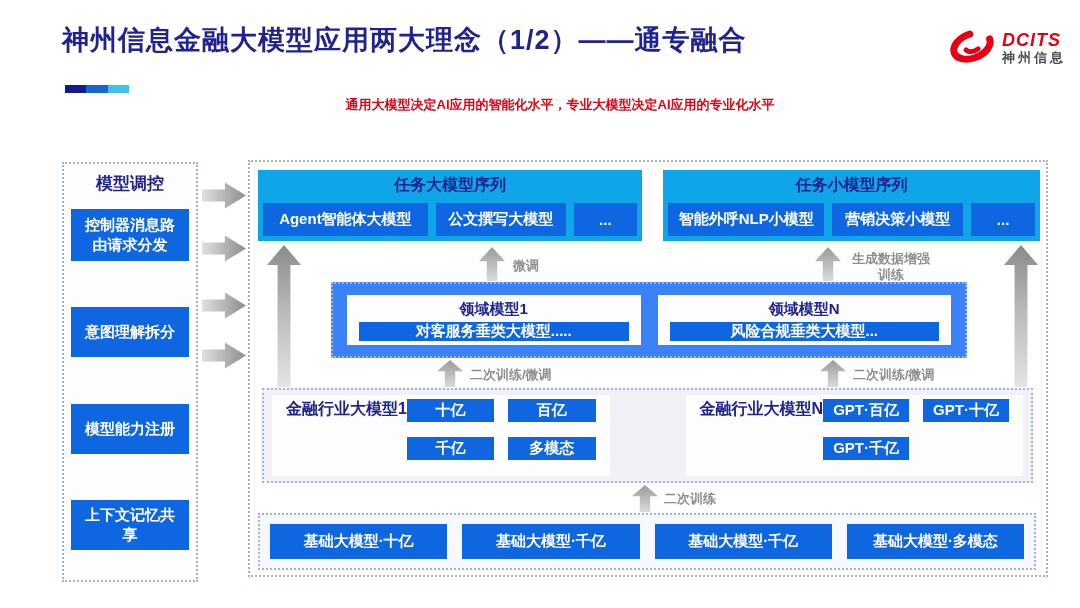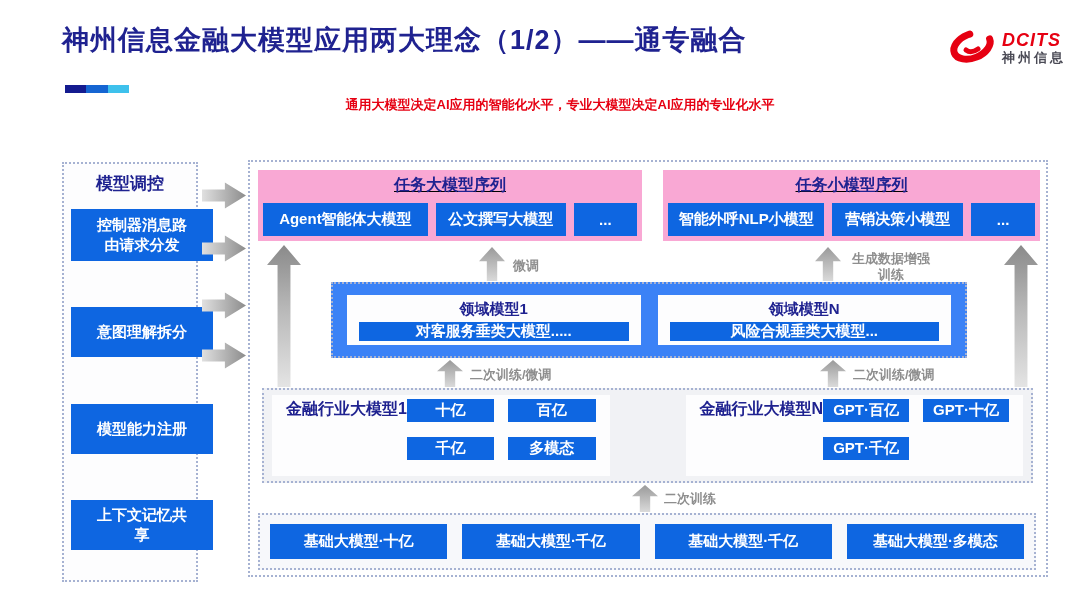--- a/index.html
+++ b/index.html
@@ -18,41 +18,41 @@
 
   
   .dotted{border:2px dotted #a6b2d2;box-sizing:border-box;position:absolute;}
   .sidebar{left:62px;top:162px;width:136px;height:420px;background:#fdfdfe;}
   .outer{left:248px;top:160px;width:800px;height:417px;background:#ffffff;}
 
   
   .sb-title{position:absolute;left:0;top:8px;width:100%;text-align:center;font-size:17px;font-weight:800;color:#1f2290;}
   .sb-btn{position:absolute;left:7px;width:118px;background:#0e66e1;color:#fff;font-size:15px;font-weight:700;
           display:flex;align-items:center;justify-content:center;text-align:center;padding:0 9px;box-sizing:content-box;line-height:1.35;}
-  .sb-btn{left:7px;width:100px;padding:0 21px;}
+  .sb-btn{left:7px;width:100px;padding:0 9px;}
   .sb1{top:45px;height:52px;} .sb2{top:143px;height:50px;} .sb3{top:240px;height:50px;} .sb4{top:336px;height:50px;}
 
   
   .chevron{position:absolute;width:44px;height:27px;background:linear-gradient(to right,#e0e0e0,#8c8c8c);
            clip-path:polygon(0% 28%,52% 28%,52% 2%,100% 50%,52% 98%,52% 72%,0% 72%);}
   .ch1{left:202px;top:182px;} .ch2{left:202px;top:235px;} .ch3{left:202px;top:292px;} .ch4{left:202px;top:342px;}
   .up-tall{position:absolute;width:34px;background:linear-gradient(to bottom,#8a8a8a 0%,#b8b8b8 45%,#e4e4e4 100%);
            clip-path:polygon(50% 0%,100% 14%,69% 14%,69% 100%,31% 100%,31% 14%,0% 14%);}
   .up-small{position:absolute;width:26px;background:linear-gradient(to bottom,#9a9a9a,#dadada);
            clip-path:polygon(50% 0%,100% 42%,70% 42%,70% 100%,30% 100%,30% 42%,0% 42%);}
   .utl{left:267px;top:245px;height:142px;} .utr{left:1004px;top:245px;height:142px;}
   .ua-ft{left:479px;top:247px;height:34px;} .ua-gd{left:815px;top:247px;height:34px;}
   .ua-rf1{left:437px;top:360px;height:27px;} .ua-rf2{left:820px;top:360px;height:27px;}
   .ua-rt{left:632px;top:485px;height:27px;}
   .alabel{position:absolute;font-size:13px;font-weight:700;color:#8e8e8e;white-space:nowrap;}
   .al-ft{left:513px;top:257px;} .al-gd{left:845px;top:251px;width:92px;text-align:center;line-height:1.2;}
   .al-rf1{left:470px;top:366px;} .al-rf2{left:853px;top:366px;} .al-rt{left:664px;top:490px;}
 
   
-  .panel{position:absolute;background:#f9a8d4;text-decoration:underline;}
+  .panel{position:absolute;background:#0ea5e9;}
   .p-taskL{left:258px;top:170px;width:384px;height:71px;}
   .p-taskR{left:663px;top:170px;width:377px;height:71px;}
   .p-head{width:100%;text-align:center;font-size:16px;font-weight:800;color:#1f2290;padding-top:5px;}
   .btn-row{position:absolute;left:5px;right:5px;bottom:5px;display:flex;gap:8px;}
   .blue-btn{background:#0e66e1;color:#ffffff;font-weight:700;display:flex;align-items:center;justify-content:center;white-space:nowrap;}
   .btn-row .blue-btn{height:33px;font-size:15px;}
   .w-agent{flex:2.6;} .w-doc{flex:2.05;} .w-dots{flex:1;}
   .w-nlp{flex:2.45;} .w-mkt{flex:2.05;}
 
   

